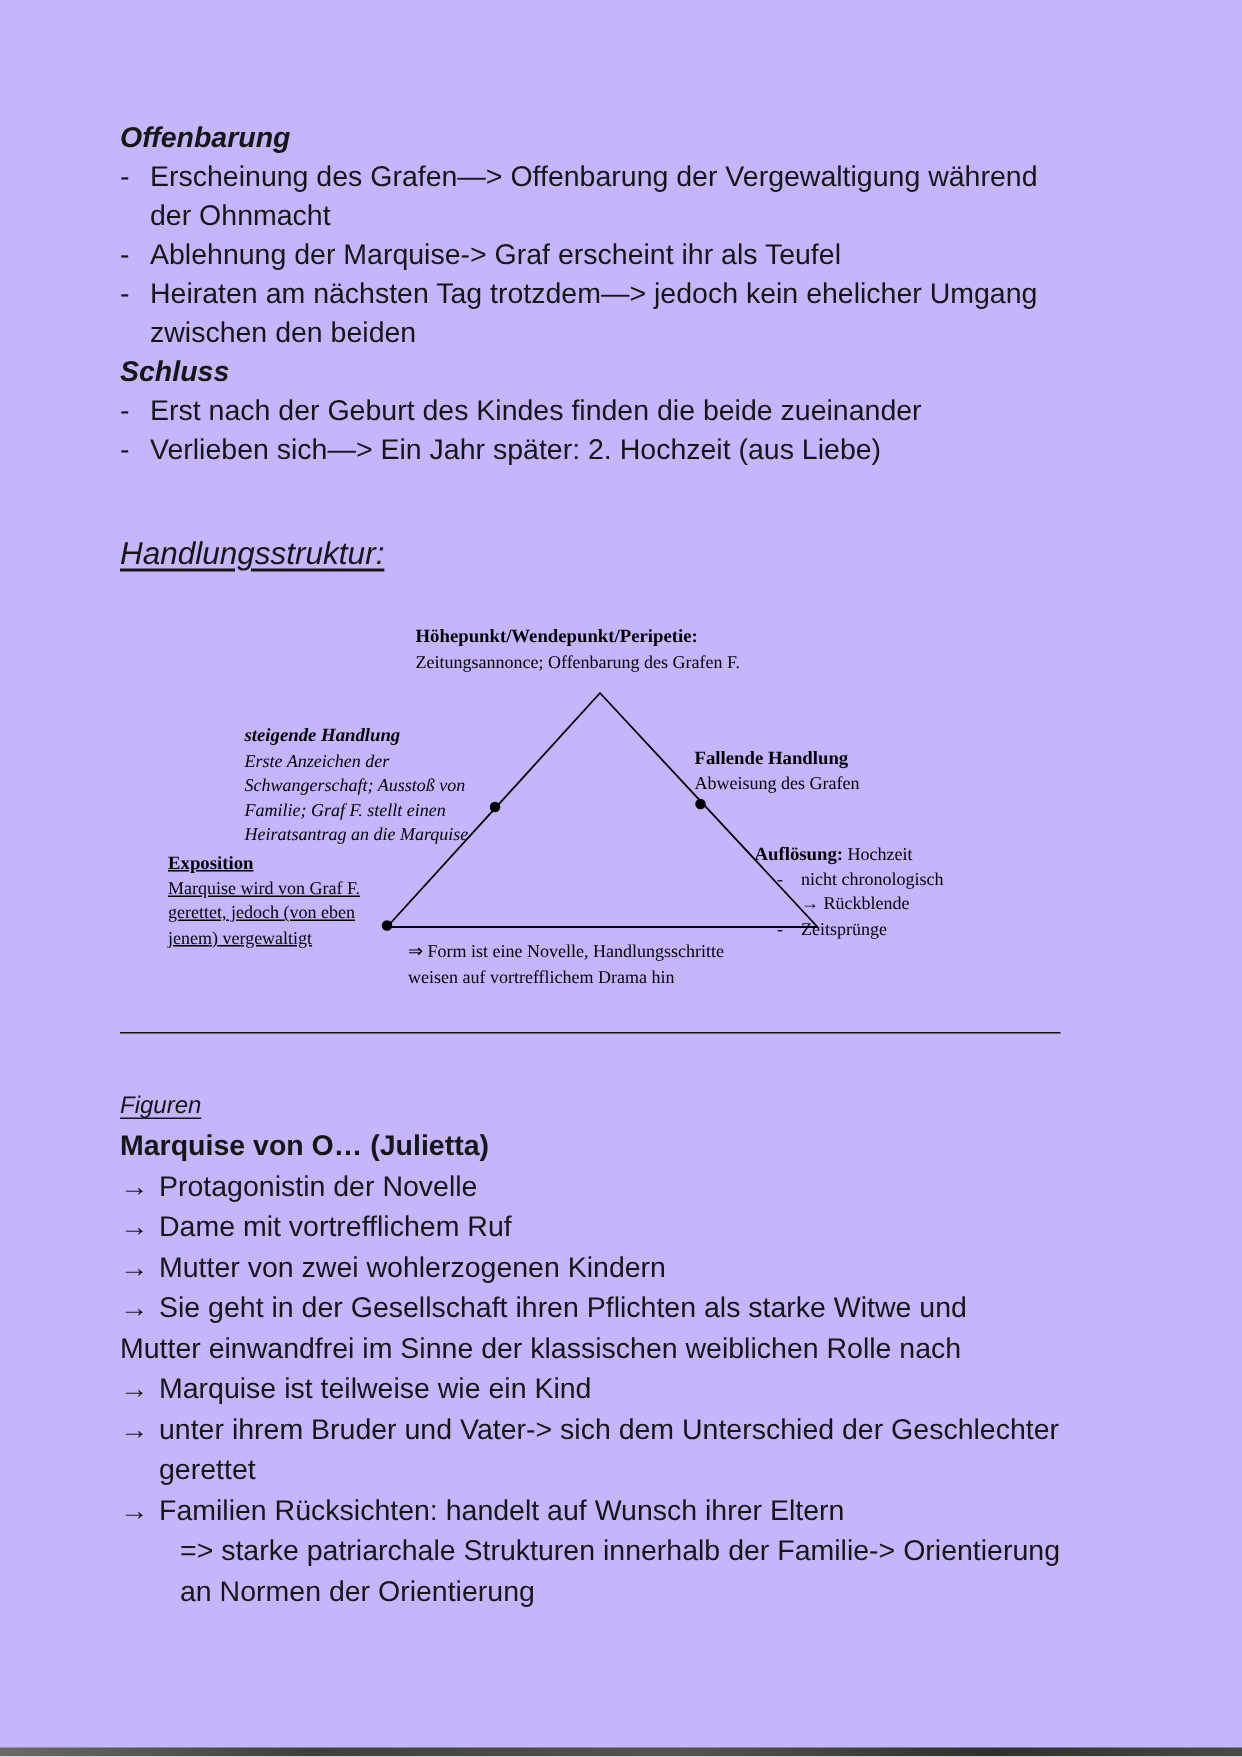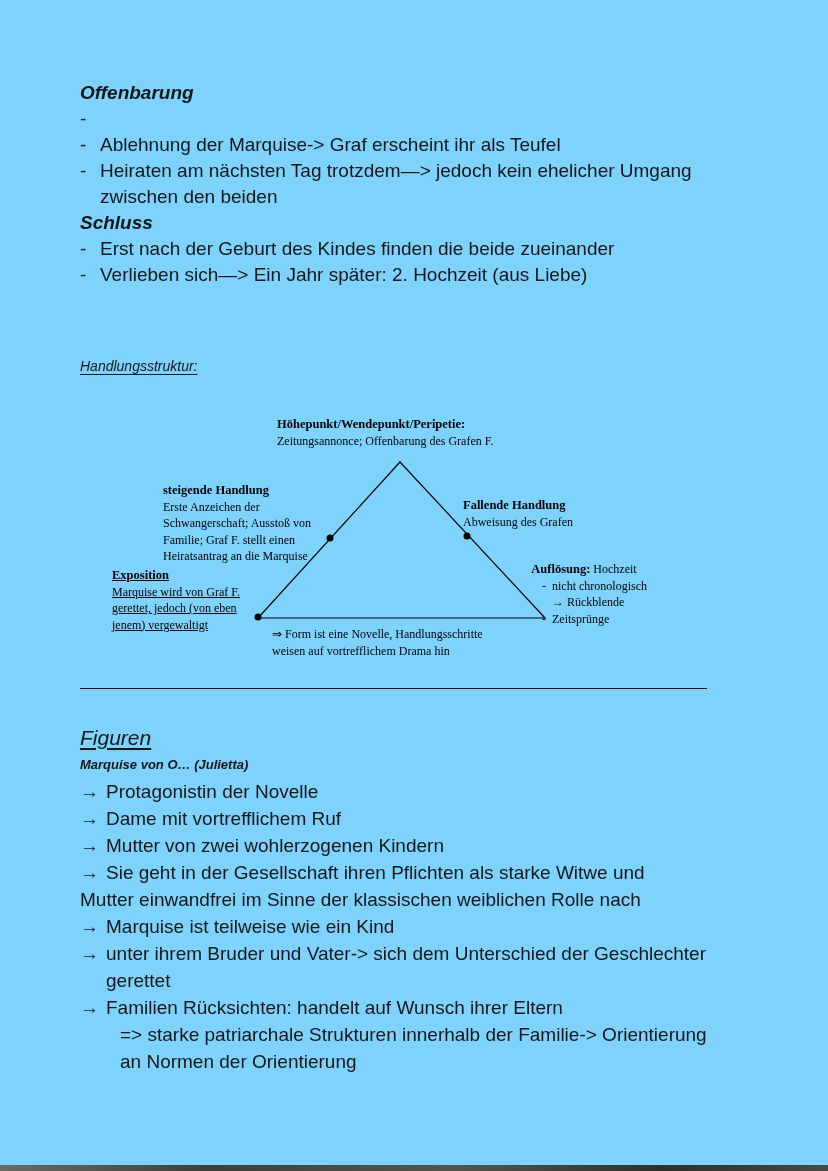--- a/index.html
+++ b/index.html
@@ -1,42 +1,42 @@
 <!DOCTYPE html>
 <html><head>
 <meta charset="utf-8">
 <style>
   * { margin: 0; padding: 0; box-sizing: border-box; }
   html, body { background: #ffffff; }
   .page {
     position: relative;
     width: 828px;
     height: 1171px;
-    background: #7dd3fc;
+    background: #c4b5fd;
     color: #161616;
     font-family: "Liberation Sans", sans-serif;
     overflow: hidden;
   }
 
   
   .top-block {
     position: absolute;
     left: 80px; top: 80px; width: 700px;
     font-size: 19px; line-height: 26px;
   }
   .h-bi { font-weight: bold; font-style: italic; font-size: 19px; }
   .bullet { display: flex; }
   .dash { min-width: 20px; }
   .tline { white-space: nowrap; }
 
   
   .structure-heading {
     position: absolute;
     left: 80px; top: 358px;
-    font-size: 14px; font-style: italic;
+    font-size: 21px; font-style: italic;
     text-decoration: underline;
     text-underline-offset: 3px;
   }
 
   
   .diagram {
     position: absolute;
     left: 0; top: 410px; width: 828px; height: 262px;
     font-family: "Liberation Serif", serif;
     font-size: 12px; line-height: 16.5px; color: #000; padding-left: 32px;
@@ -54,25 +54,25 @@
     border-top: 1.6px solid #111;
   }
 
   
   .figures {
     position: absolute;
     left: 80px; top: 724px; width: 720px;
     font-size: 19px; line-height: 27px;
   }
   .figures-heading {
-    font-size: 21px; font-style: italic;
+    font-size: 16px; font-style: italic;
     text-decoration: underline; text-underline-offset: 3px;
     line-height: 27px;
   }
-  .figures-sub { font-weight: bold; font-style: italic; font-size: 13px; line-height: 27px; }
+  .figures-sub { font-weight: bold; font-size: 19px; line-height: 27px; }
   .fl { display: flex; line-height: 27px; }
   .pre { min-width: 26px; }
   .fl.flush .pre { min-width: 0; }
   .fl.ind2 .pre { min-width: 40px; }
   .ftext { white-space: nowrap; }
 
   
   .bottom-edge {
     position: absolute; left: 0; bottom: 0; width: 100%; height: 6px;
     background: linear-gradient(90deg, #6b6b64 0%, #3f3f3a 25%, #55544c 55%, #2f2f2b 80%, #4a4a44 100%);
@@ -81,20 +81,24 @@
 </head>
 <body>
 
 <div class="page">
 
   <div class="top-block">
     <div class="h-bi">Offenbarung</div>
 
     <div class="bullet">
       <span class="dash">-</span>
+      <div class="btxt">
+        <div class="tline">Erscheinung des Grafen—&gt; Offenbarung der Vergewaltigung während</div>
+        <div class="tline">der Ohnmacht</div>
+      </div>
     </div>
 
     <div class="bullet">
       <span class="dash">-</span>
       <div class="btxt">
         <div class="tline">Ablehnung der Marquise-&gt; Graf erscheint ihr als Teufel</div>
       </div>
     </div>
 
     <div class="bullet">
@@ -131,41 +135,41 @@
       <circle cx="330" cy="128" r="3.5" fill="#000"></circle>
       <circle cx="467" cy="126" r="3.5" fill="#000"></circle>
       <circle cx="258" cy="207" r="3.5" fill="#000"></circle>
     </svg>
 
     <div class="d-block" style="left:277px; top:6px;">
       <div class="d-title">Höhepunkt/Wendepunkt/Peripetie:</div>
       <div>Zeitungsannonce; Offenbarung des Grafen F.</div>
     </div>
 
-    <div class="d-block" style="left:163px; top:72px;">
+    <div class="d-block" style="left:163px; top:72px;font-style:italic;">
       <div class="d-title">steigende Handlung</div>
       <div>Erste Anzeichen der</div>
       <div>Schwangerschaft; Ausstoß von</div>
       <div>Familie; Graf F. stellt einen</div>
       <div>Heiratsantrag an die Marquise</div>
     </div>
 
     <div class="d-block" style="left:112px; top:157px;text-decoration:underline;">
       <div class="d-title">Exposition</div>
       <div>Marquise wird von Graf F.</div>
       <div>gerettet, jedoch (von eben</div>
       <div>jenem) vergewaltigt</div>
     </div>
 
     <div class="d-block" style="left:463px; top:87px;">
       <div class="d-title">Fallende Handlung</div>
       <div>Abweisung des Grafen</div>
     </div>
 
-    <div class="d-block" style="left:521px; top:151px;text-align:center;">
+    <div class="d-block" style="left:503px; top:151px;">
       <div>
         <span class="d-title">Auflösung:</span>
         <span>Hochzeit</span>
       </div>
       <div class="res-item">
         <span class="res-marker">-</span>
         <span>nicht chronologisch</span>
       </div>
       <div class="res-item">
         <span class="res-marker"></span>

